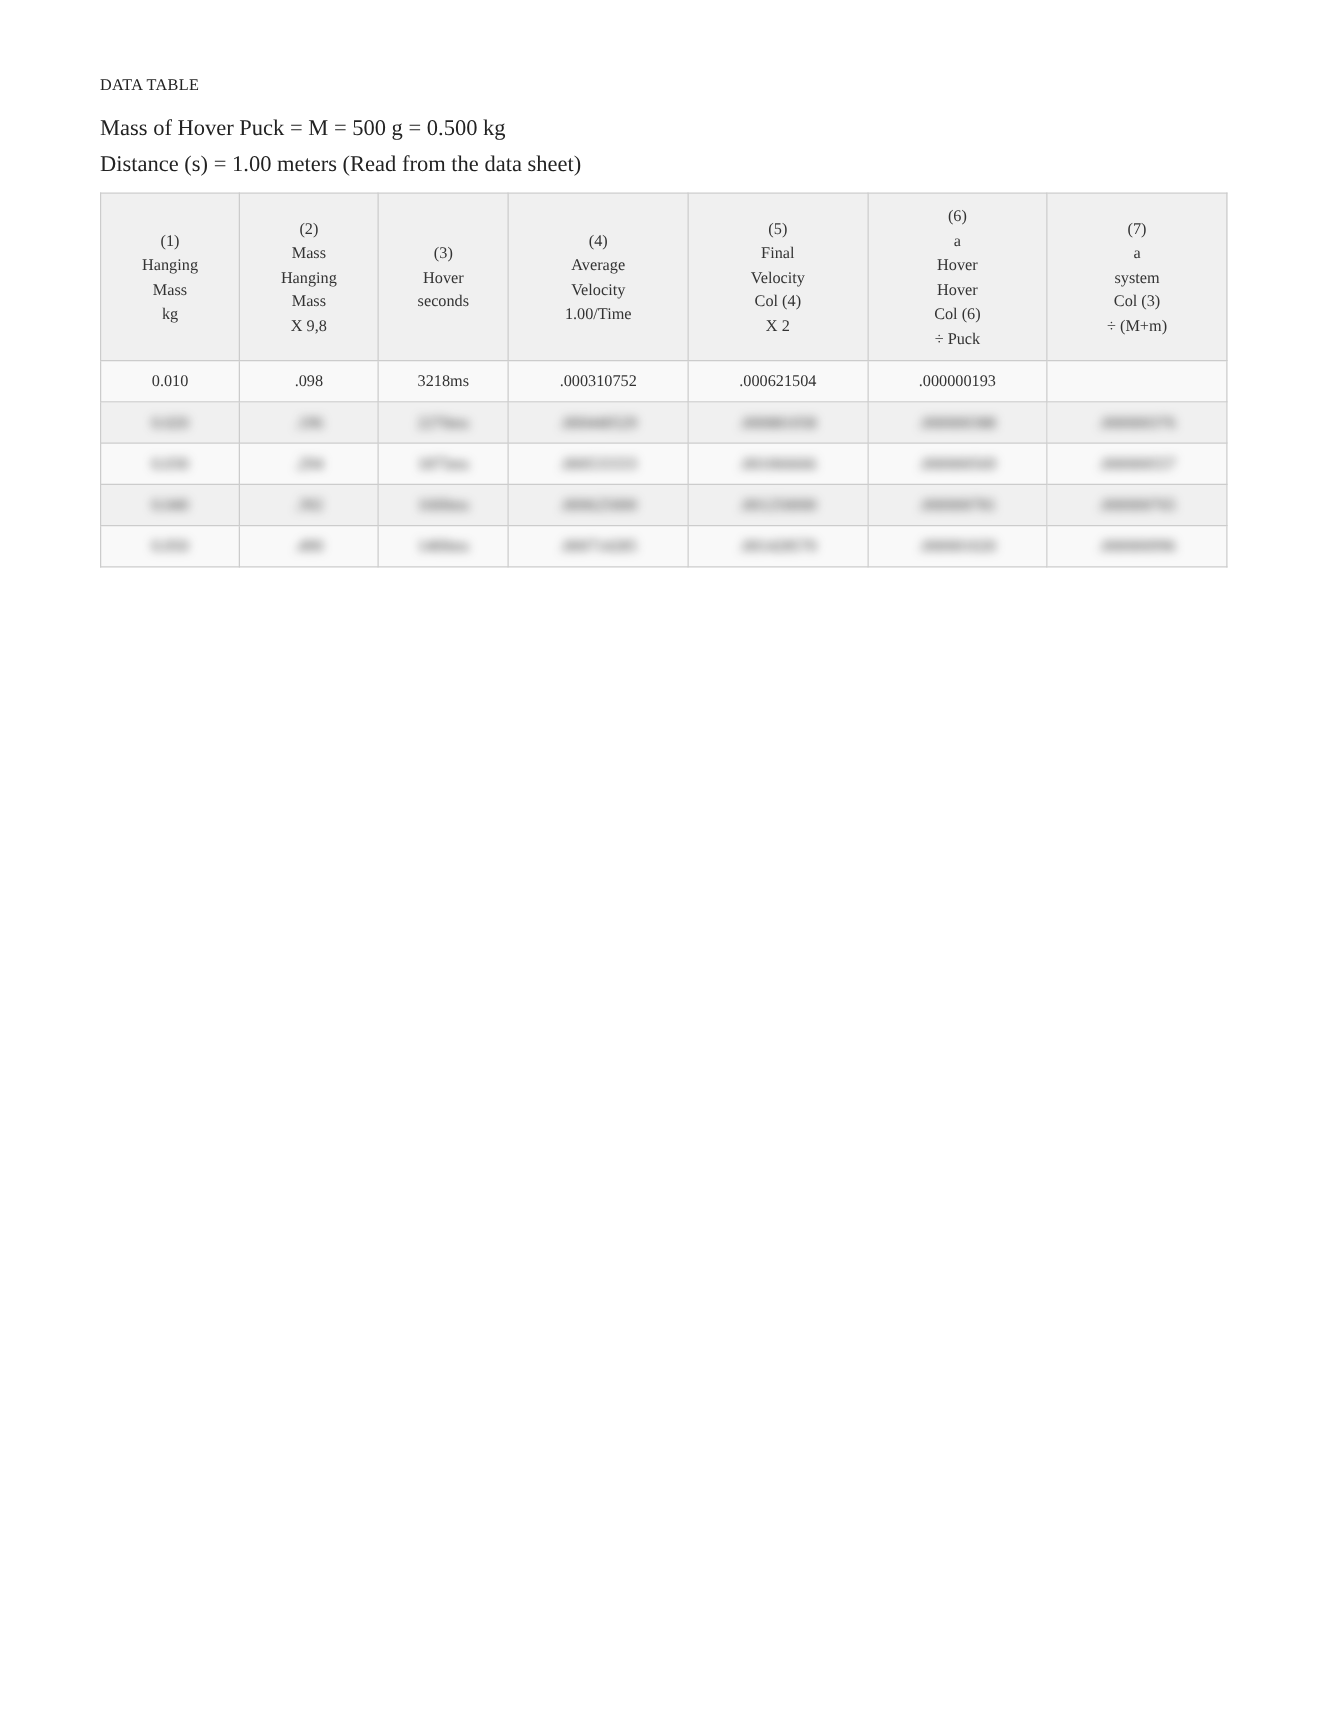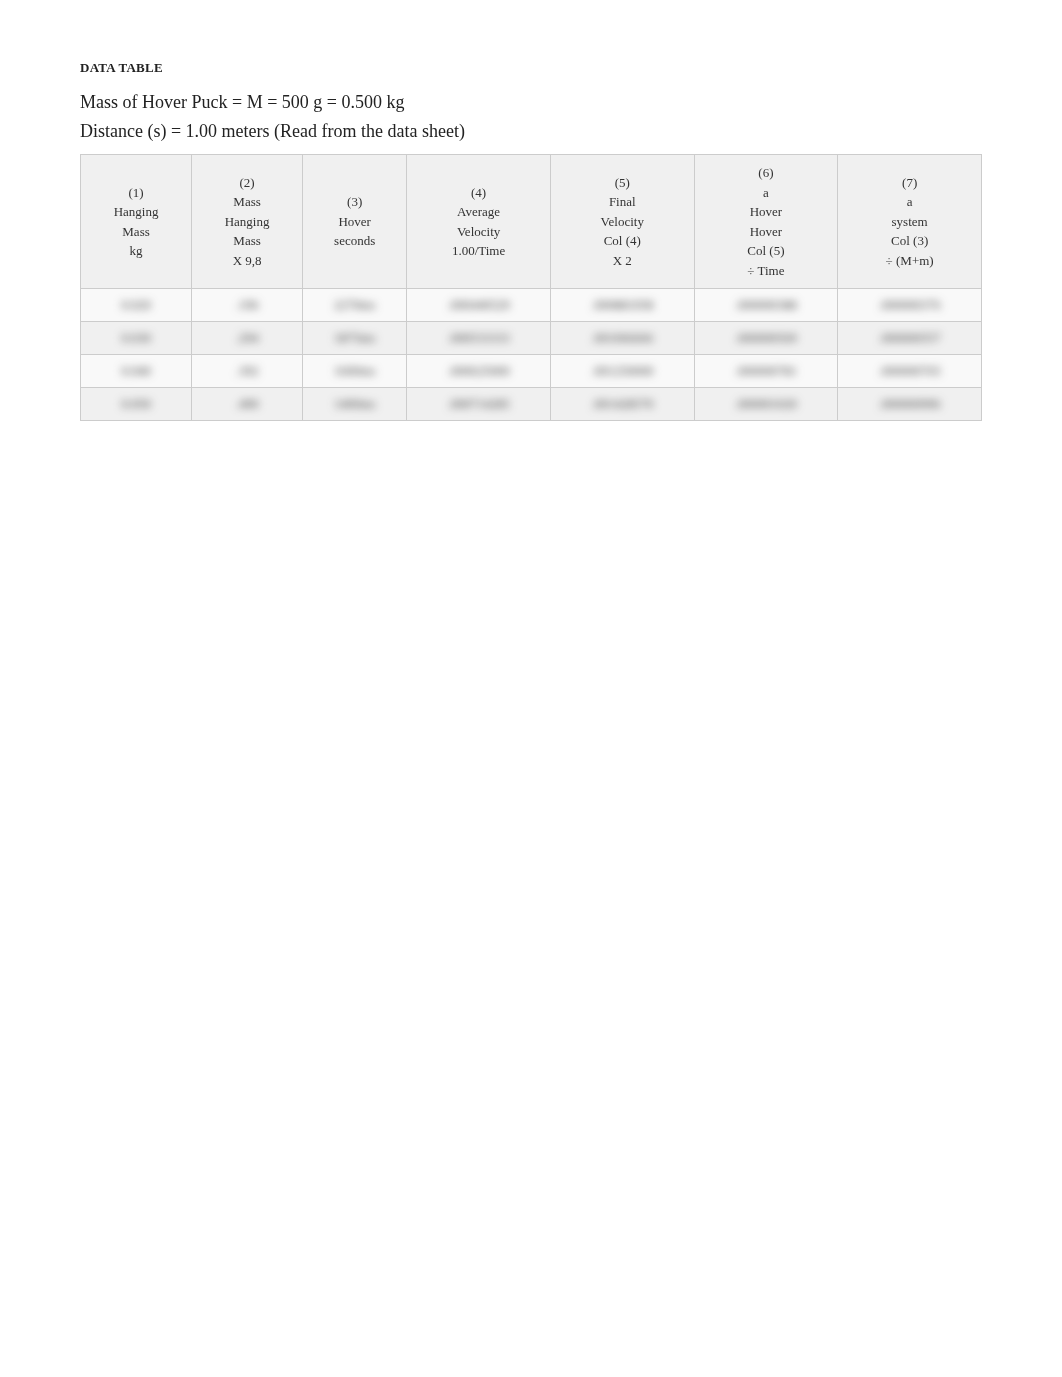--- a/index.html
+++ b/index.html
@@ -7,21 +7,21 @@
       background: #ffffff;
       font-family: Georgia, 'Times New Roman', serif;
       font-size: 14px;
       color: #222;
       padding: 60px 80px;
       width: 1062px;
       min-height: 1377px;
     }
     .page-title {
       font-size: 13px;
-      font-weight: bold;
+      font-weight: normal;
       margin-bottom: 16px;
       letter-spacing: 0.02em;
     }
     .meta-line {
       font-size: 18px;
       margin-bottom: 8px;
     }
     .data-table {
       width: 100%;
       border-collapse: collapse;
@@ -97,33 +97,42 @@
         <span>Final</span><br>
         <span>Velocity</span><br>
         <span>Col (4)</span><br>
         <span>X 2</span>
       </th>
       <th>
         <span>(6)</span><br>
         <span>a</span><br>
         <span>Hover</span><br>
         <span>Hover</span><br>
-        <span>Col (5)</span><br>
-        <span>÷ Time</span>
+        <span>Col (6)</span><br>
+        <span>÷ Puck</span>
       </th>
       <th>
         <span>(7)</span><br>
         <span>a</span><br>
         <span>system</span><br>
         <span>Col (3)</span><br>
         <span>÷ (M+m)</span>
       </th>
     </tr>
   </thead>
   <tbody id="table-body">
+  <tr>
+        <td>0.010</td>
+        <td>.098</td>
+        <td>3218ms</td>
+        <td>.000310752</td>
+        <td>.000621504</td>
+        <td>.000000193</td>
+        <td></td>
+      </tr>
       <tr>
         <td class="blurred">0.020</td>
         <td class="blurred">.196</td>
         <td class="blurred">2270ms</td>
         <td class="blurred">.000440529</td>
         <td class="blurred">.000881058</td>
         <td class="blurred">.000000388</td>
         <td class="blurred">.000000376</td>
       </tr>
       <tr>

